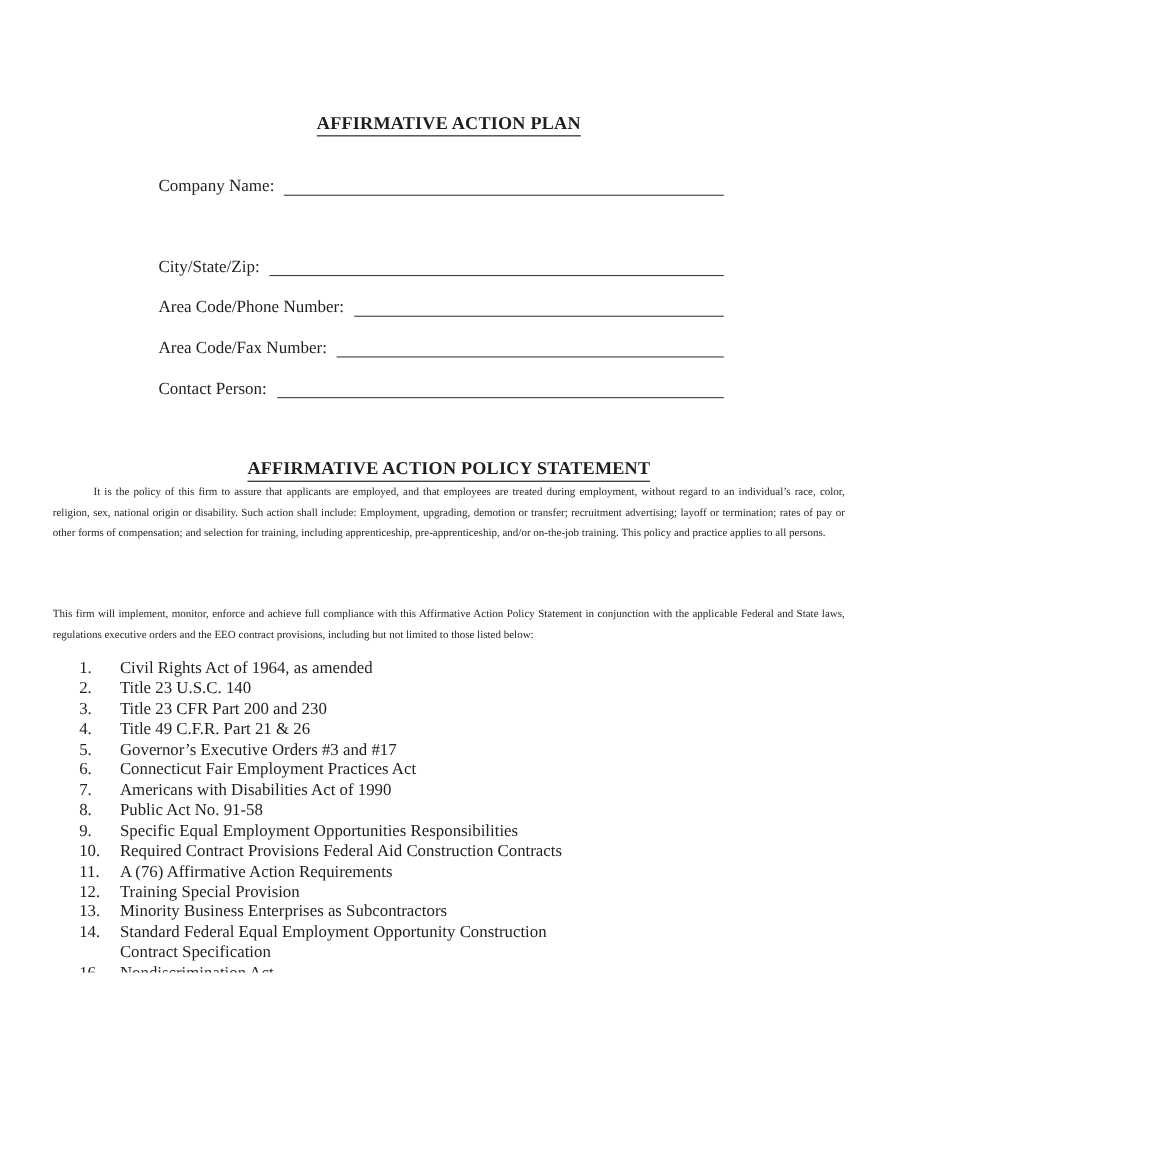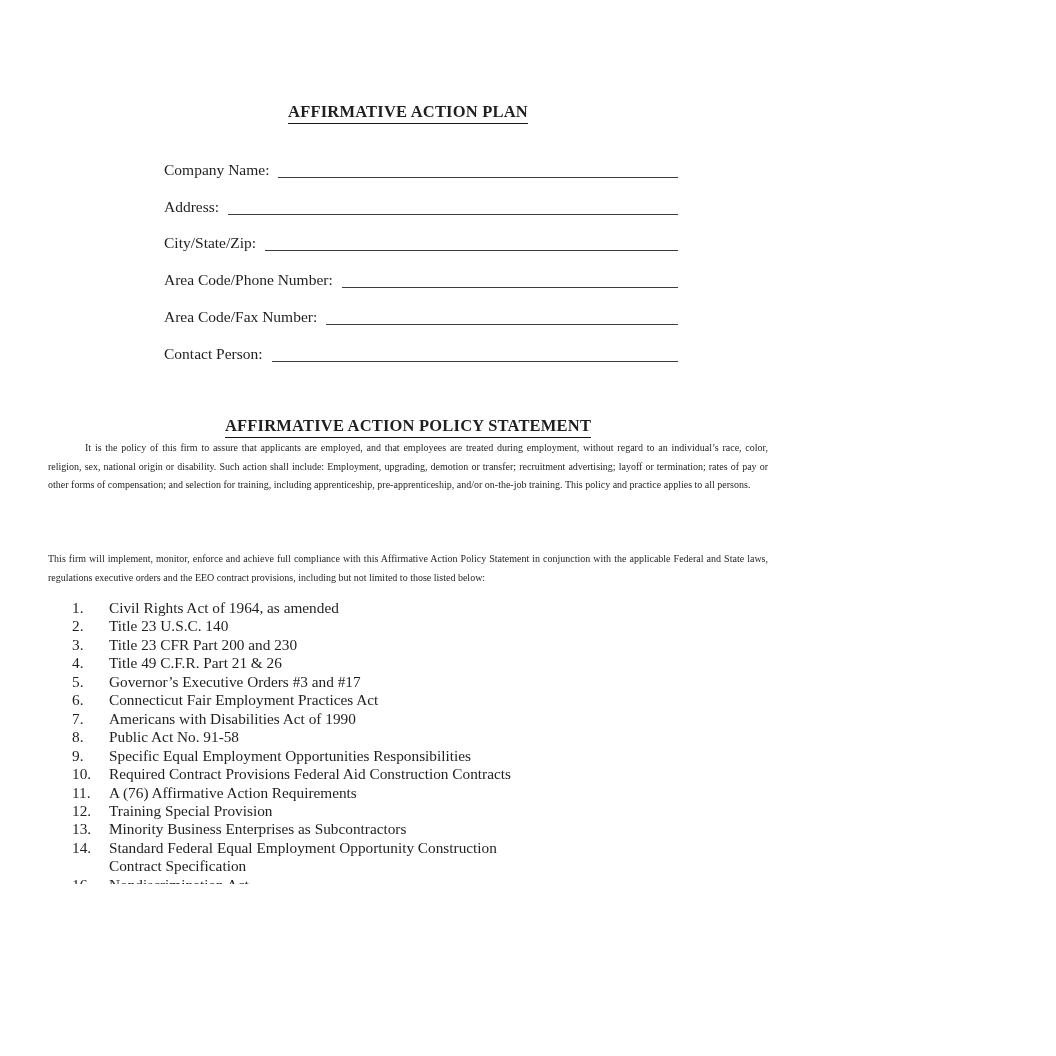--- a/index.html
+++ b/index.html
@@ -29,21 +29,21 @@
     font-weight: bold;
     letter-spacing: 0.2px;
   }
   .title .underlined, .policy-heading .underlined {
     display: inline-block;
     border-bottom: 1.6px solid #161616;
     padding-bottom: 1px;
   }
   .field-row {
     position: absolute;
-    left: 116px;
+    left: 96px;
     width: 514px;
     height: 22px;
     display: flex;
     align-items: flex-end;
   }
   .field-row .label {
     font-size: 15.5px;
     line-height: 1;
     white-space: nowrap;
     padding-bottom: 1px;
@@ -110,24 +110,20 @@
   <div class="doc">
 
     <div class="title">
       <span class="underlined">AFFIRMATIVE ACTION PLAN</span>
     </div>
 
     <div class="field-row row-0">
       <span class="label">Company Name:</span>
       <span class="blank-line"></span>
     </div>
-    <div class="field-row row-1">
-      <span class="label">Address:</span>
-      <span class="blank-line"></span>
-    </div>
     <div class="field-row row-2">
       <span class="label">City/State/Zip:</span>
       <span class="blank-line"></span>
     </div>
     <div class="field-row row-3">
       <span class="label">Area Code/Phone Number:</span>
       <span class="blank-line"></span>
     </div>
     <div class="field-row row-4">
       <span class="label">Area Code/Fax Number:</span>

